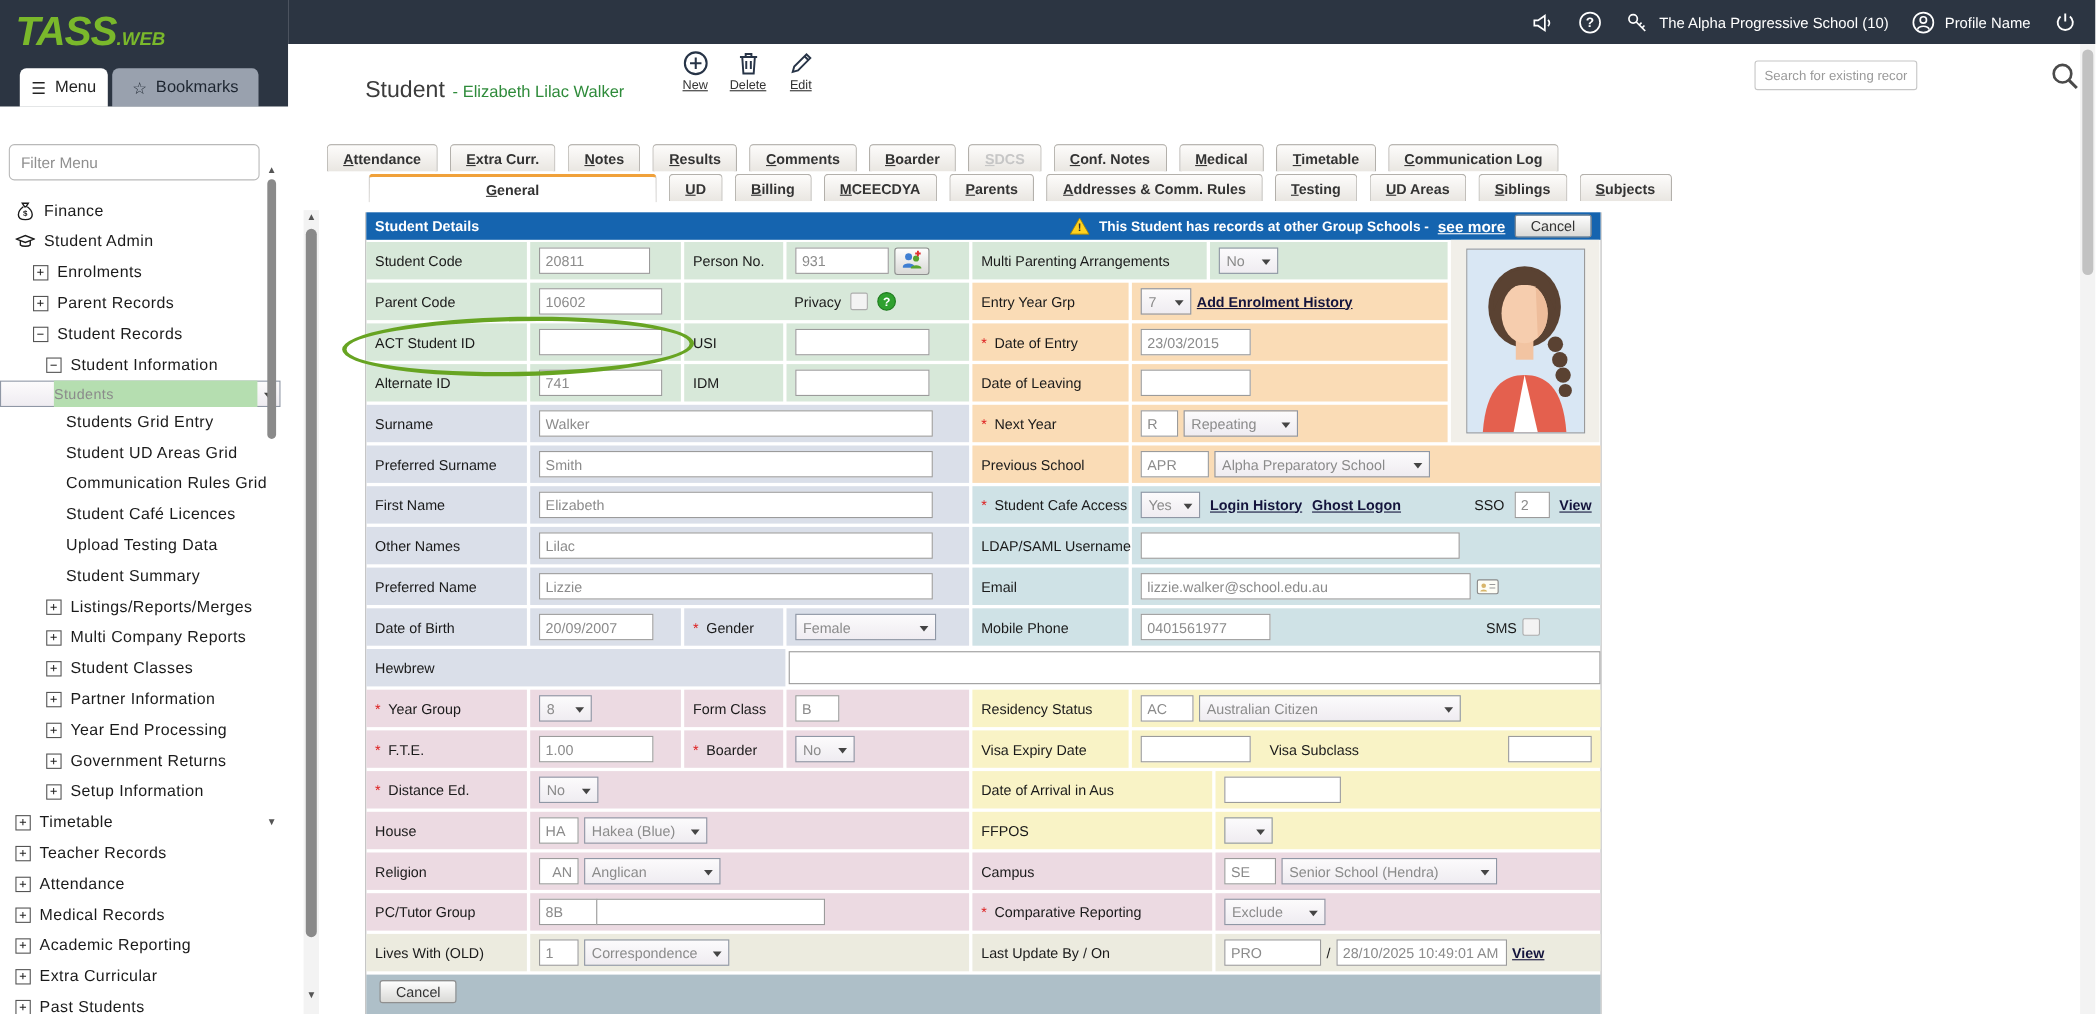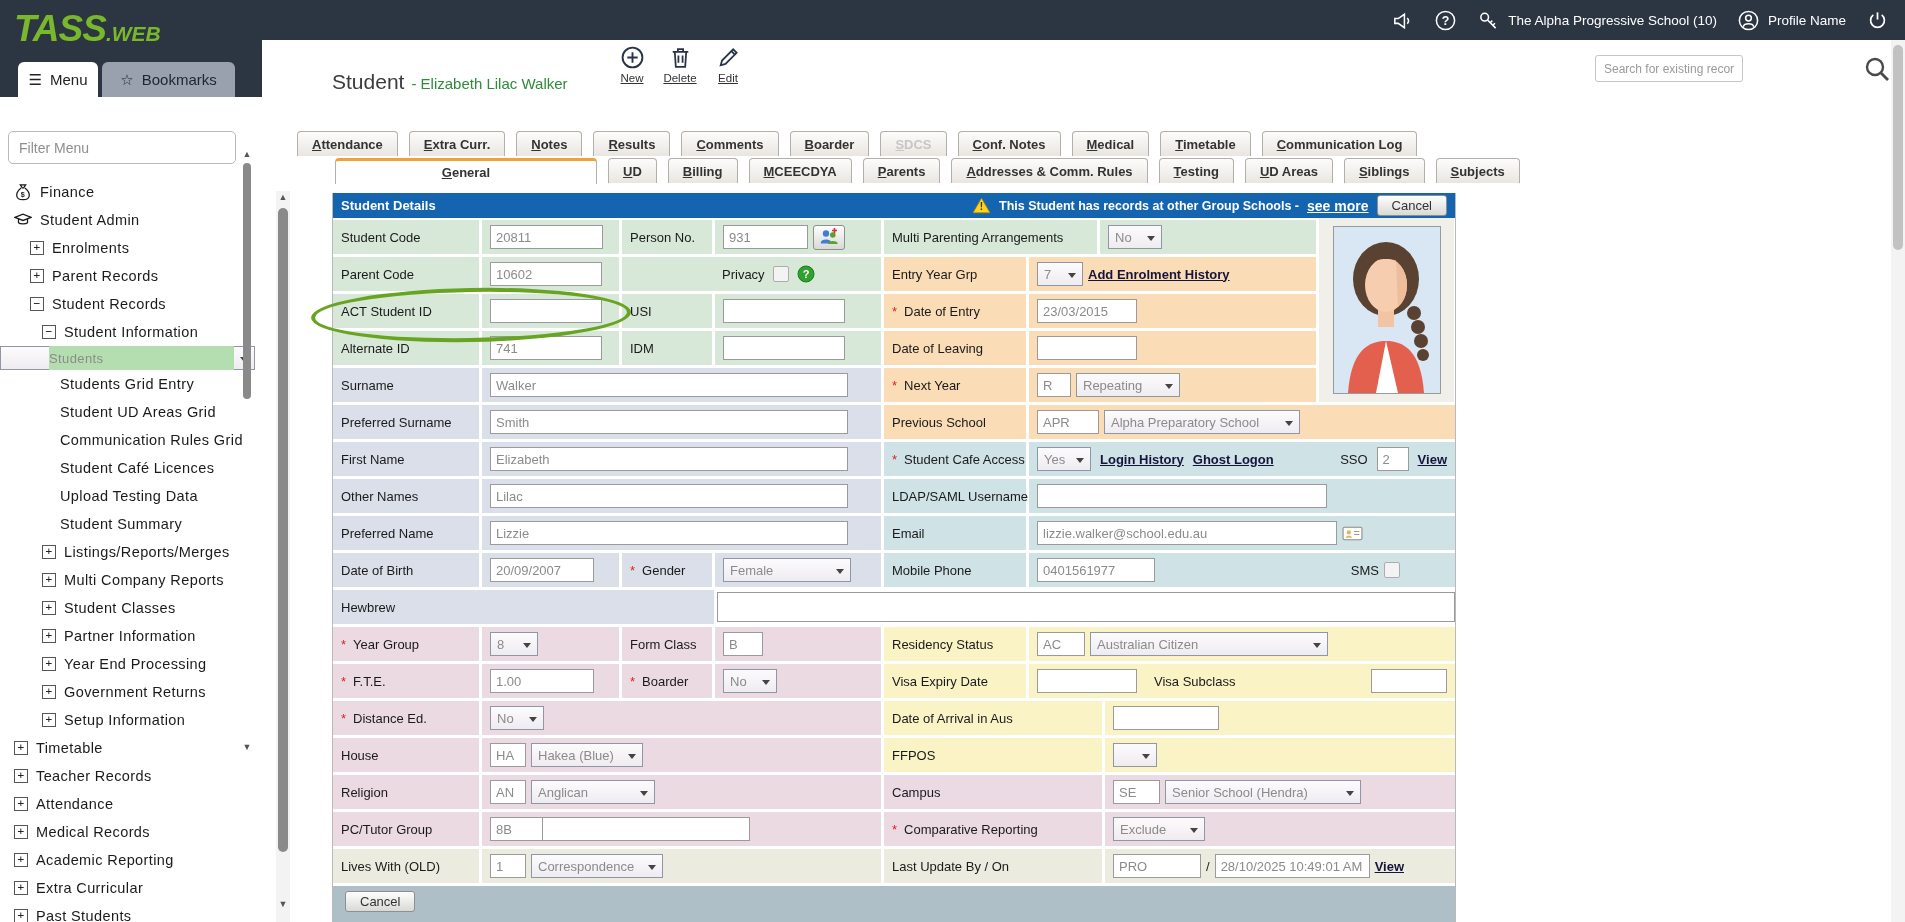--- a/index.html
+++ b/index.html
@@ -4,21 +4,21 @@
 <style>
   html,body{margin:0;padding:0}
   body{width:1905px;height:922px;overflow:hidden;position:relative;background:#fff;
        font-family:"Liberation Sans",sans-serif;-webkit-font-smoothing:antialiased}
   .abs{position:absolute}
   
   #topbar-left{left:0;top:0;width:262px;height:97px;background:#2c3542}
   #topbar-right{left:262px;top:0;width:1643px;height:40px;background:#2c3542;display:flex;align-items:center;justify-content:flex-end;gap:20px;padding-right:16px;box-sizing:border-box}
   .logo{left:14px;top:8px;color:#7ab82b;font-style:italic;font-weight:900;letter-spacing:-1px}
   .logo .big{font-size:37px}
-  .logo .small{font-size:21px;letter-spacing:0}
+  .logo .small{font-size:17px;letter-spacing:0}
   .nav-tab{top:62px;height:35px;border-radius:6px 6px 0 0;display:flex;align-items:center;justify-content:center;gap:8px;font-size:15px;cursor:pointer}
   #tab-menu{left:18px;width:80px;background:#fff;color:#222}
   #tab-bookmarks{left:102px;width:133px;background:#99a1ae;color:#1d2530}
   .tb-item{display:flex;align-items:center;gap:8px;color:#fff;font-size:13.5px}
   .tb-icon{width:23px;height:23px;display:block}
   
   #sidebar{left:0;top:97px;width:262px;height:825px;background:#fff}
   #filter-input{left:8px;top:34px;width:228px;height:33px;box-sizing:border-box;border:1px solid #b9b9b9;border-radius:5px;padding:0 10px;font-size:14px;color:#333;font-family:"Liberation Sans",sans-serif}
   #filter-input::placeholder{color:#8f8f8f}
   #menu-list{left:0;top:81px;width:240px}
@@ -384,21 +384,21 @@
         <button class="btn">Cancel</button>
       </span>
     </div>
 
     <div id="form-body">
 
       <div class="frow">
         <div class="lh">
           <div class="cell g l-lbl">Student Code</div>
           <div class="cell g l-c1">
-              <input class="inp" style="width: 113px;" value="20811">
+              <input class="inp" style="width: 101px;" value="20811">
             </div>
           <div class="cell g l-c2">Person No.</div>
           <div class="cell g l-c3">
               <input class="inp" style="width: 85px;" value="931">
             <span class="btn" style="padding:1px 5px"><svg width="20" height="18" viewBox="0 0 20 18">
                   <circle cx="7" cy="6.5" r="3.2" fill="#3f7fd2"></circle>
                   <path d="M1.8 15.5c0-4 10.4-4 10.4 0v1H1.8z" fill="#3f7fd2"></path>
                   <circle cx="13.8" cy="8" r="2.8" fill="#58a32e"></circle>
                   <path d="M9 16.5c.4-3.2 9.2-3.2 9.6 0v.5H9z" fill="#58a32e"></path>
                   <path d="M15.5 1v5M13 3.5h5" stroke="#e03131" stroke-width="1.7"></path>
@@ -706,21 +706,21 @@
                 <span></span>
               </span>
             </div>
         </div>
       </div>
 
       <div class="frow">
         <div class="lh">
           <div class="cell p l-lbl">Religion</div>
           <div class="cell p l-wide">
-              <input class="inp" style="width: 36px;" value="AN">
+              <input class="inp" style="width: 36px; text-align: right;" value="AN">
               <span class="sel" style="width:124px">
                 <span>Anglican</span>
               </span>
             </div>
         </div>
         <div class="rh">
           <div class="cell p r-lbl-lg">Campus</div>
           <div class="cell p r-fc">
               <input class="inp" style="width: 47px;" value="SE">
               <span class="sel" style="width:196px">

